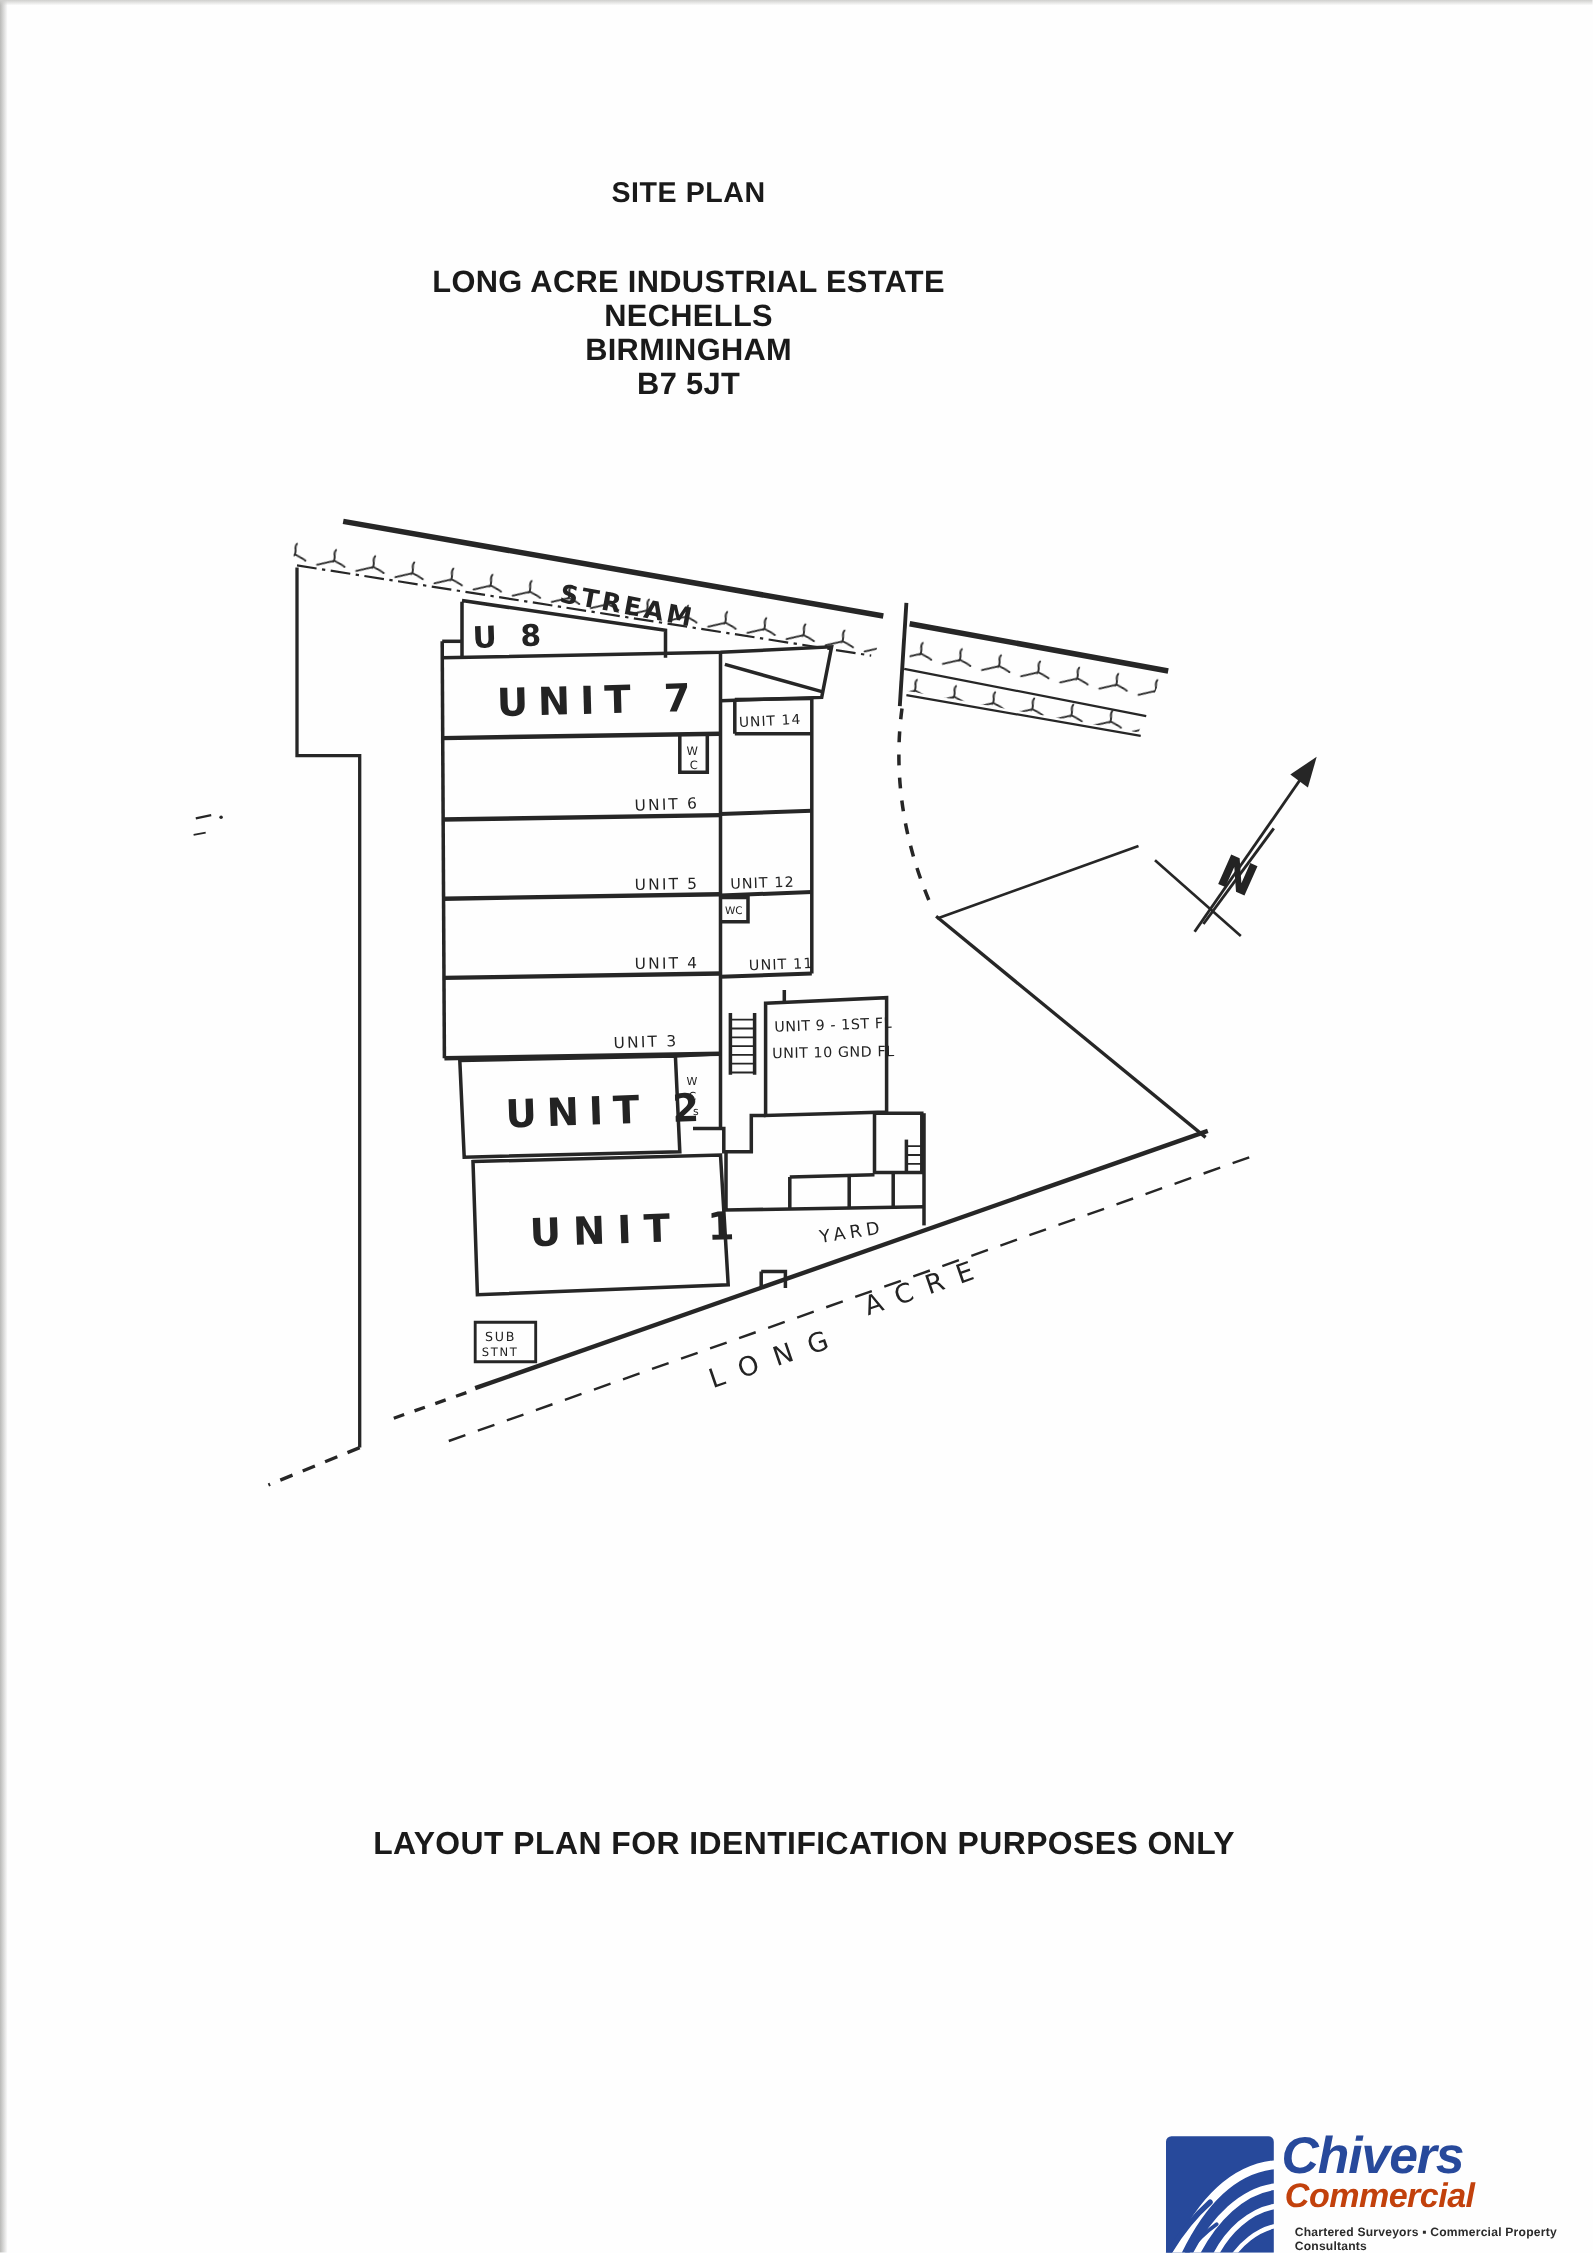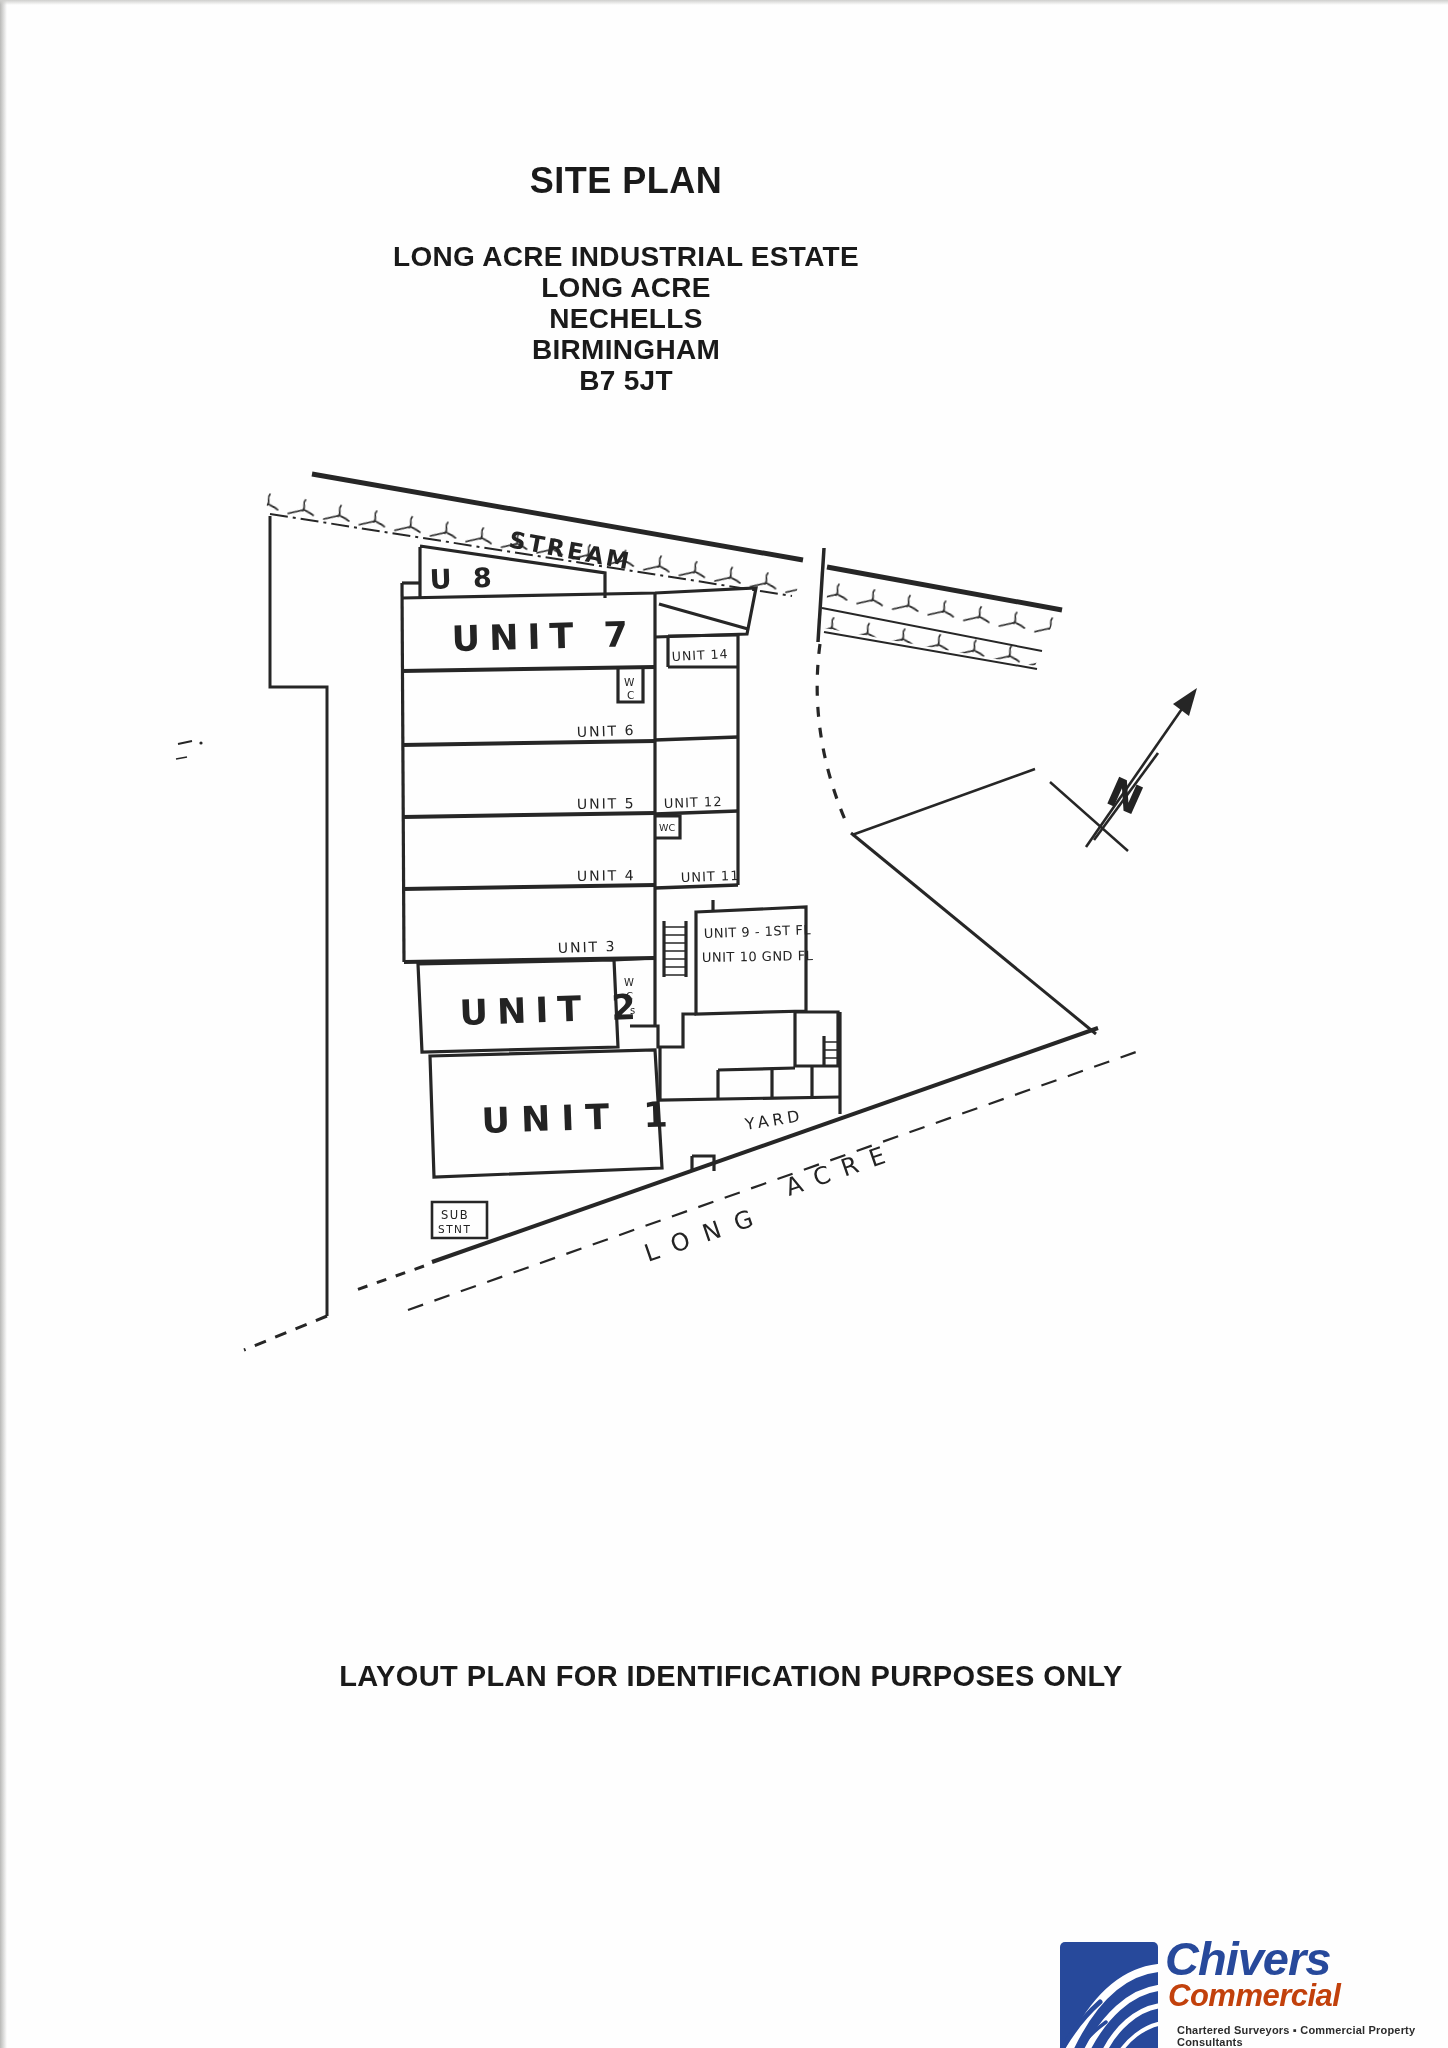--- a/index.html
+++ b/index.html
@@ -5,21 +5,21 @@
   html,body{margin:0;padding:0;background:#ffffff;}
   .page{
     position:relative;width:1448px;height:2048px;background:#fefefe;
     font-family:"Liberation Sans",sans-serif;color:#1a1a1a;overflow:hidden;
   }
   .edge-left{position:absolute;left:0;top:0;bottom:0;width:7px;
     background:linear-gradient(to right,#b9b9b7,rgba(255,255,255,0));}
   .edge-top{position:absolute;left:0;top:0;right:0;height:5px;
     background:linear-gradient(to bottom,#cfcfcd,rgba(255,255,255,0));}
   .header{position:absolute;top:160px;left:0;width:1252px;text-align:center;}
-  .header .title{font-size:36px;font-weight:bold;letter-spacing:.5px;margin-bottom:39px;}
+  .header .title{font-size:26px;font-weight:bold;letter-spacing:.5px;margin-bottom:49px;}
   .header .addr{font-size:28px;font-weight:bold;line-height:31px;letter-spacing:.3px;}
   .footer{position:absolute;top:1660px;left:0;width:1462px;text-align:center;
     font-size:29px;font-weight:bold;letter-spacing:.4px;}
   svg.plan{position:absolute;left:0;top:0;}
   .hw{font-family:"DejaVu Sans",sans-serif;fill:#232323;}
   .hw-big{font-weight:bold;}
   
   .logo{position:absolute;left:1052px;top:1908px;width:390px;height:130px;margin-top:28px;}
   .logo .mark{position:absolute;left:0;top:4px;}
   .logo .brand{position:absolute;left:113px;top:0px;font-weight:bold;font-style:italic;
@@ -32,21 +32,20 @@
 </head>
 <body>
 
 <div class="page">
   <div class="edge-left"></div>
   <div class="edge-top"></div>
 
   <div class="header">
     <div class="title">SITE PLAN</div>
     <div class="addr">LONG ACRE INDUSTRIAL ESTATE</div>
-    <div class="addr">LONG ACRE</div>
     <div class="addr">NECHELLS</div>
     <div class="addr">BIRMINGHAM</div>
     <div class="addr">B7 5JT</div>
   </div>
 
   <svg class="plan" width="1448" height="2048" viewBox="0 0 1448 2048">
     <defs>
       <pattern id="tufts" width="36" height="34" patternUnits="userSpaceOnUse" patternTransform="rotate(9)">
         <path d="M20,4 c-3,4 2,7 -1,11 m1,-1 c-5,2 -10,4 -15,6 m15,-6 c3,1 7,2 10,4" stroke="#2c2c2c" stroke-width="1.7" fill="none" stroke-linecap="round"></path>
       </pattern>

